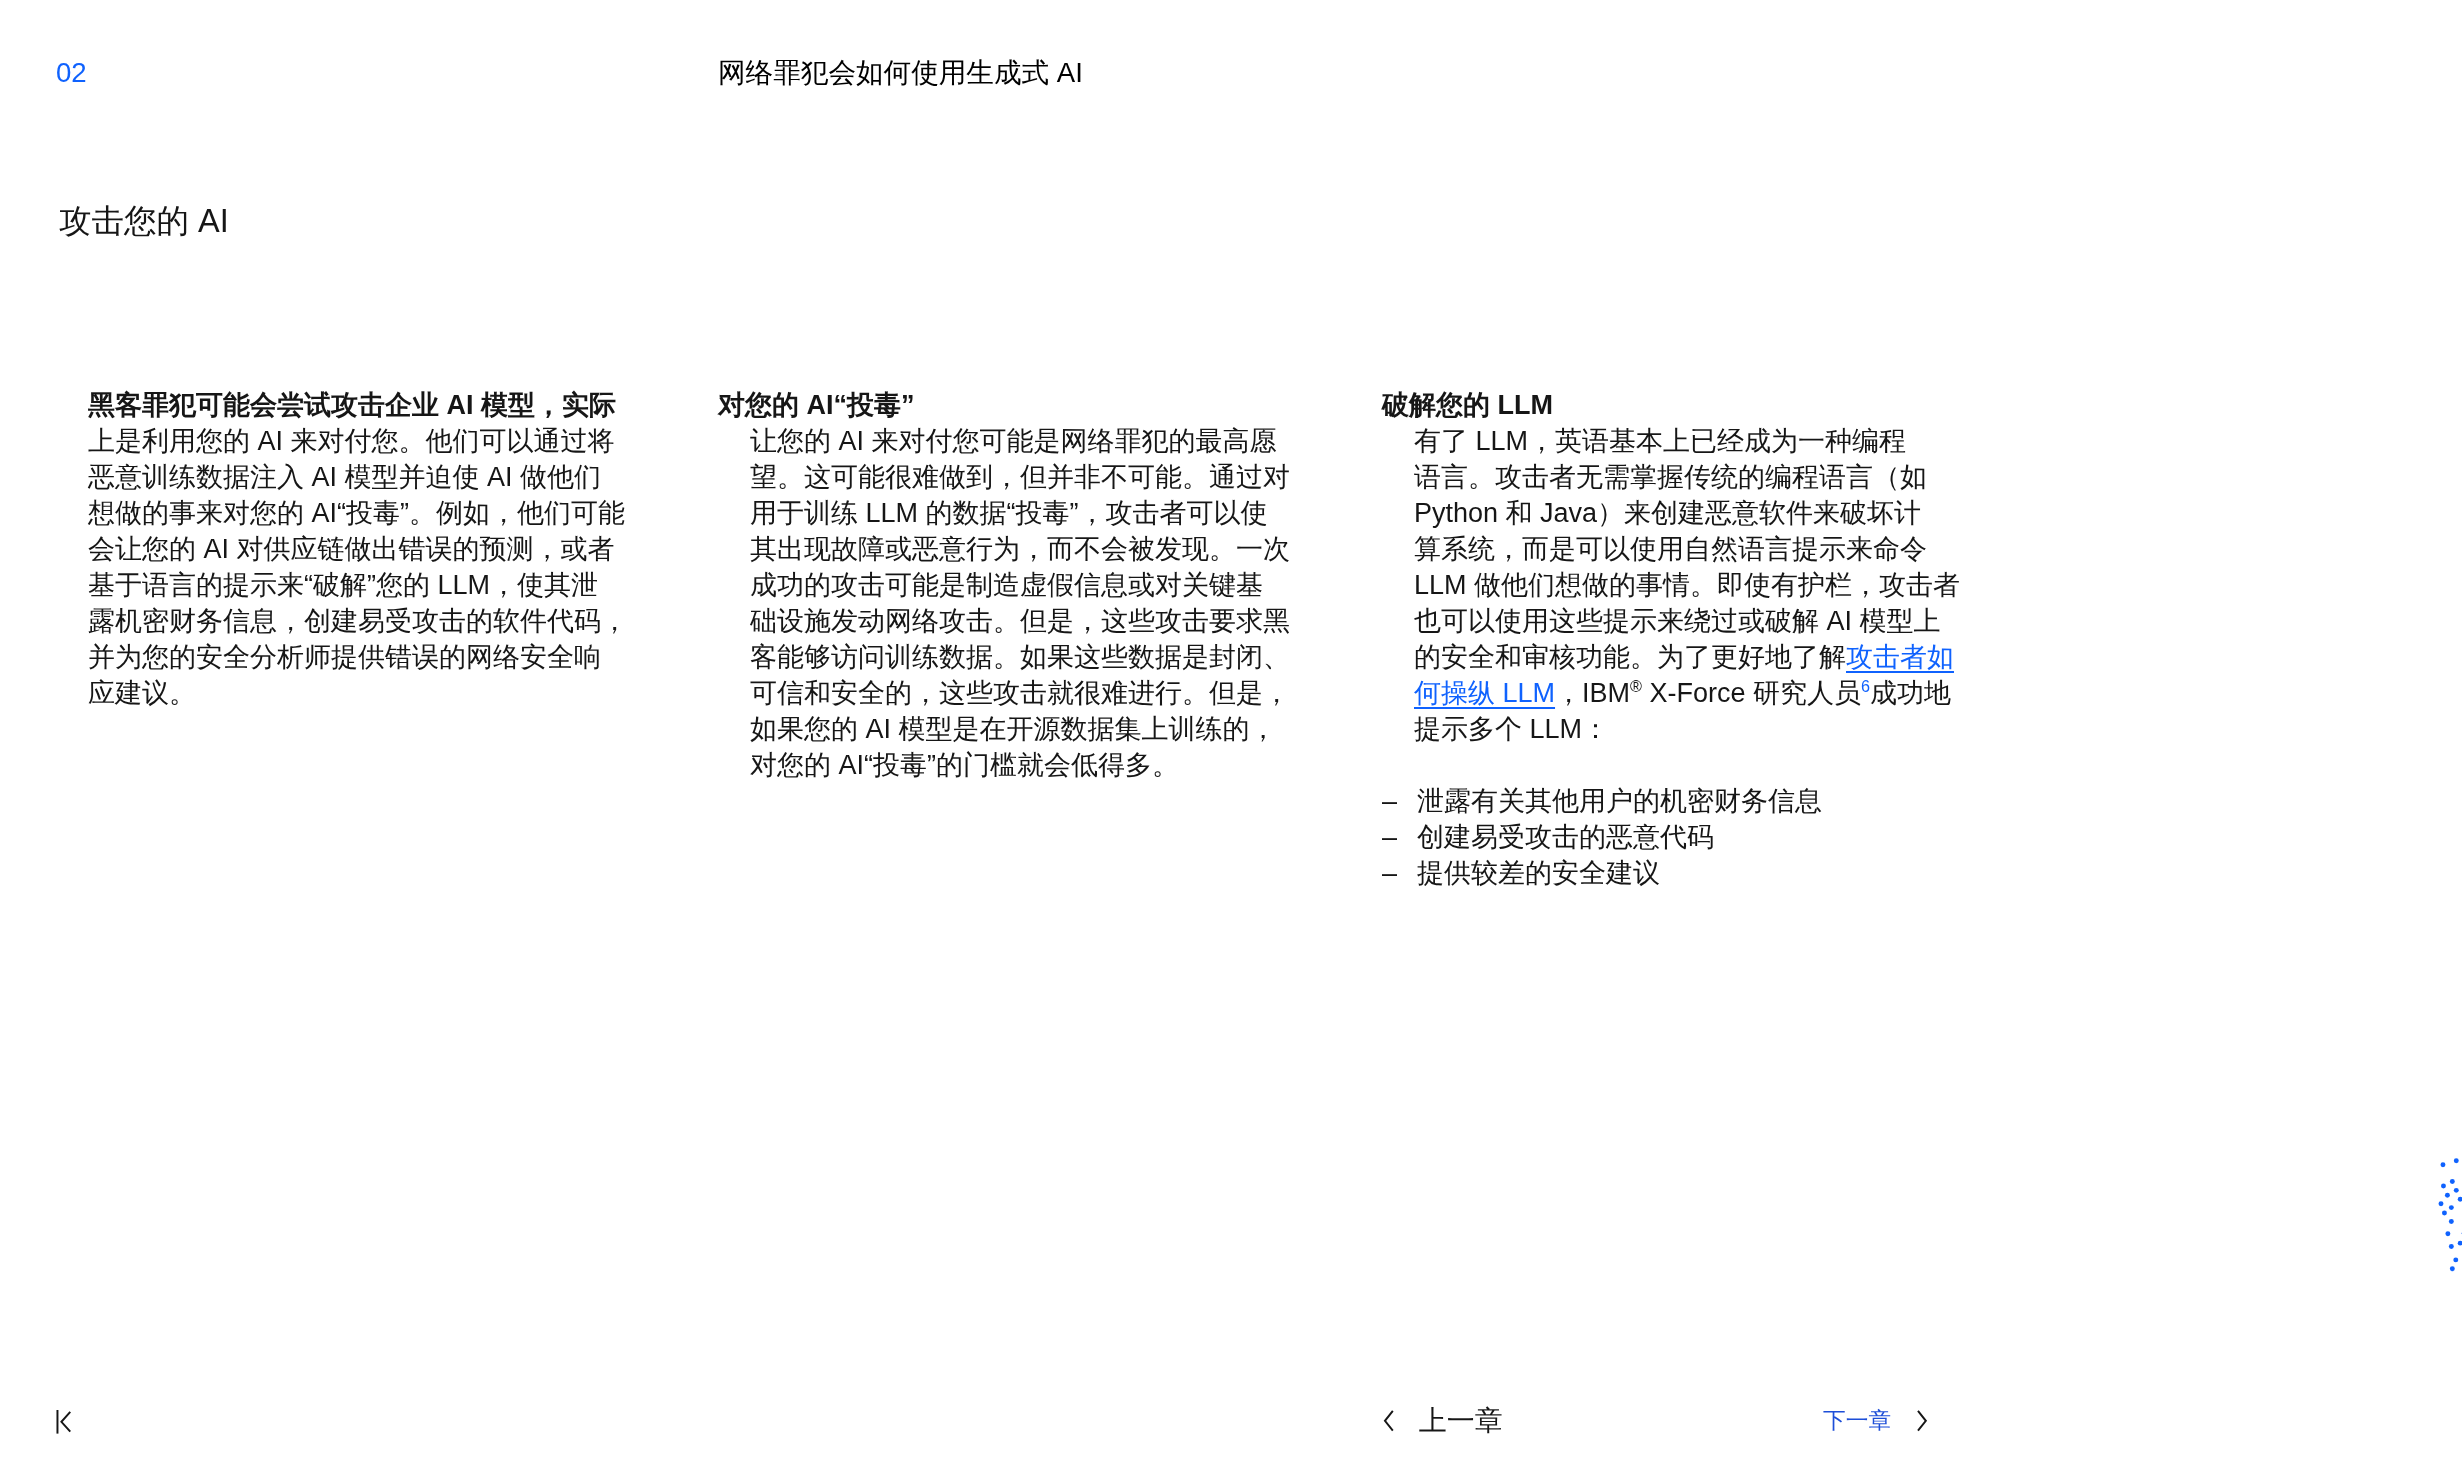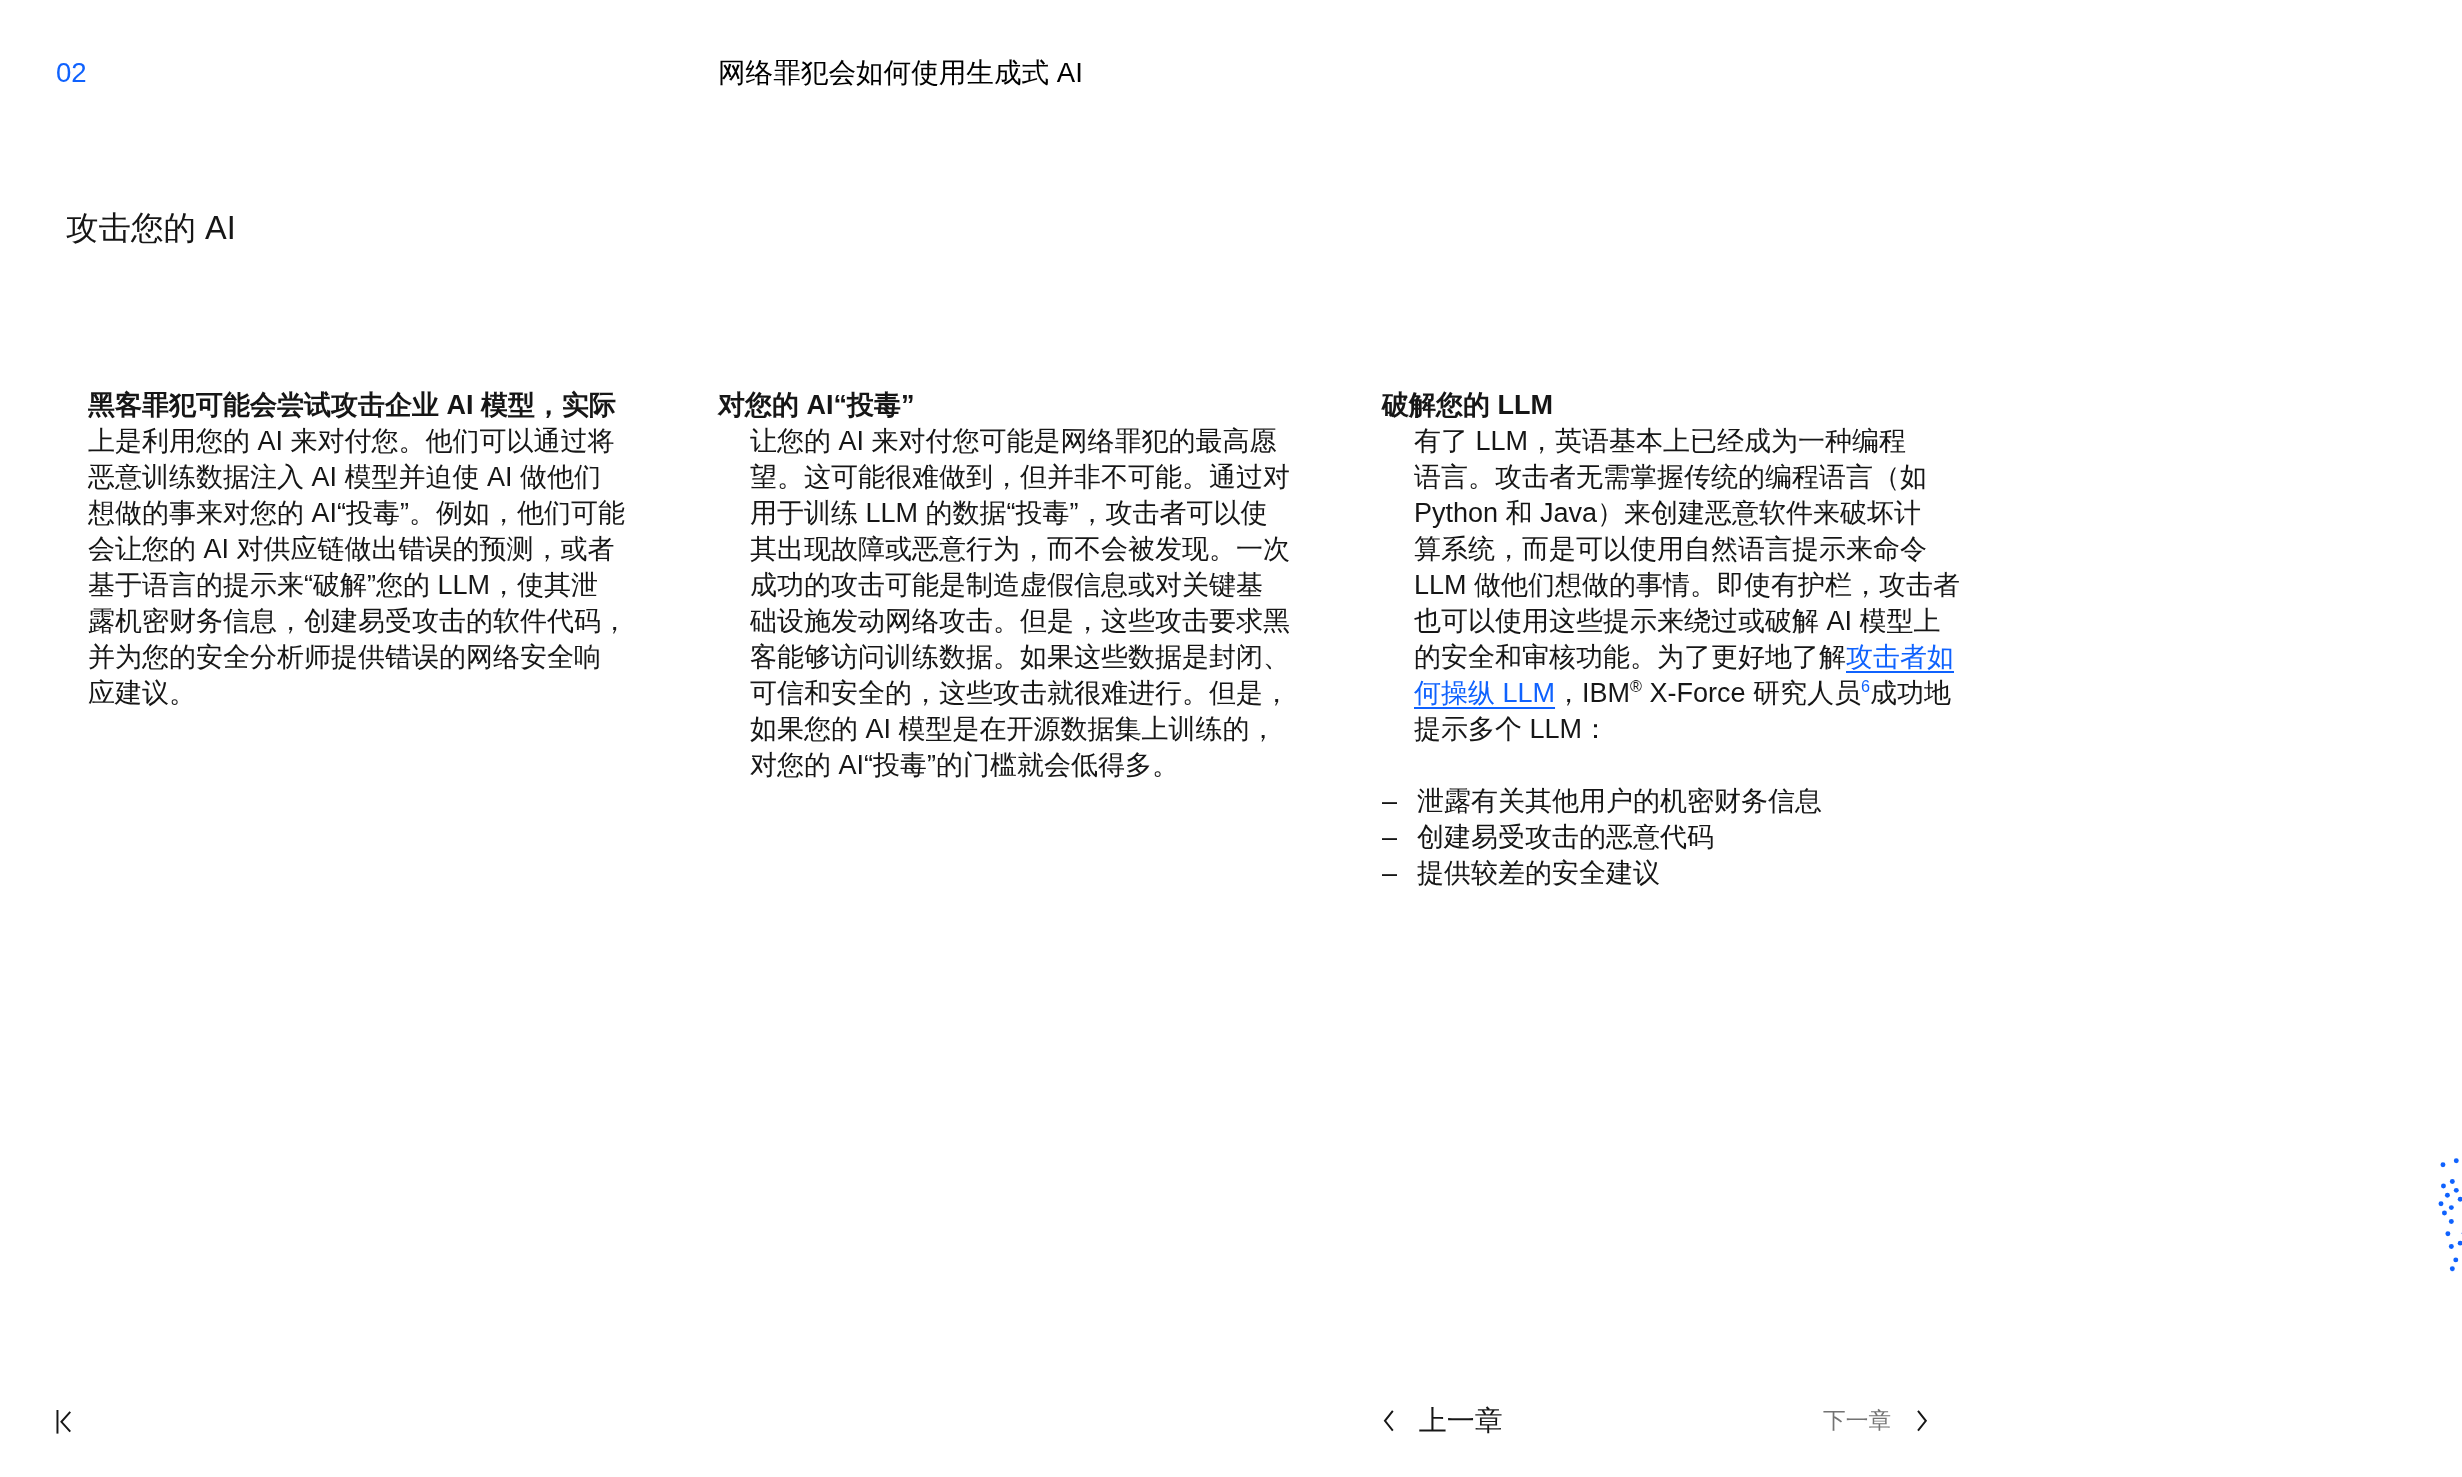--- a/index.html
+++ b/index.html
@@ -24,32 +24,32 @@
   .bold{font-weight:700;}
   a.link{color:#0f62fe;text-decoration:underline;text-decoration-thickness:2px;text-underline-offset:5.4px;cursor:pointer;}
   sup{font-size:0.6em;line-height:0;}
   sup.fn{color:#0f62fe;}
   .bullets{margin-top:36px;}
   .bullet{position:relative;padding-left:35px;white-space:nowrap;}
   .bullet .dash{position:absolute;left:0;}
   
   .nav-first{position:absolute;left:53px;top:1407px;width:23.6px;height:29.5px;display:flex;align-items:center;justify-content:center;background:none;border:none;padding:0;cursor:pointer;}
   .nav-prev{position:absolute;left:1382px;top:1405px;height:31.5px;display:flex;align-items:center;gap:24px;font-size:28px;background:none;border:none;padding:0;color:#161616;cursor:pointer;font-family:inherit;}
-  .nav-next{position:absolute;left:1823px;top:1405px;height:31.5px;display:flex;align-items:center;gap:24.6px;font-size:22.7px;background:none;border:none;padding:0;color:#737373;cursor:pointer;font-family:inherit;}
+  .nav-next{position:absolute;left:1823px;top:1405px;height:31.5px;display:flex;align-items:center;gap:24.6px;font-size:22.7px;background:none;border:none;padding:0;color:#1d4ed8;cursor:pointer;font-family:inherit;}
   .nav-icon{display:block;}
   
   .decoration{position:absolute;left:2433px;top:1145px;width:158px;height:143px;}
 </style>
 </head>
 <body>
 
 <div class="chapter-number">02</div>
 <div class="header-title">网络罪犯会如何使用生成式 AI</div>
 
-<h1 class="section-title" style="margin:12px;">攻击您的 AI</h1>
+<h1 class="section-title" style="margin:5px;">攻击您的 AI</h1>
 
 <div class="col col-1">
     <div class="tline"><span class="bold">黑客罪犯可能会尝试攻击企业 AI 模型，实际</span></div>
     <div class="tline"><span>上是利用您的 AI 来对付您。他们可以通过将</span></div>
     <div class="tline"><span>恶意训练数据注入 AI 模型并迫使 AI 做他们</span></div>
     <div class="tline"><span>想做的事来对您的 AI“投毒”。例如，他们可能</span></div>
     <div class="tline"><span>会让您的 AI 对供应链做出错误的预测，或者</span></div>
     <div class="tline"><span>基于语言的提示来“破解”您的 LLM，使其泄</span></div>
     <div class="tline"><span>露机密财务信息，创建易受攻击的软件代码，</span></div>
     <div class="tline"><span>并为您的安全分析师提供错误的网络安全响</span></div>

